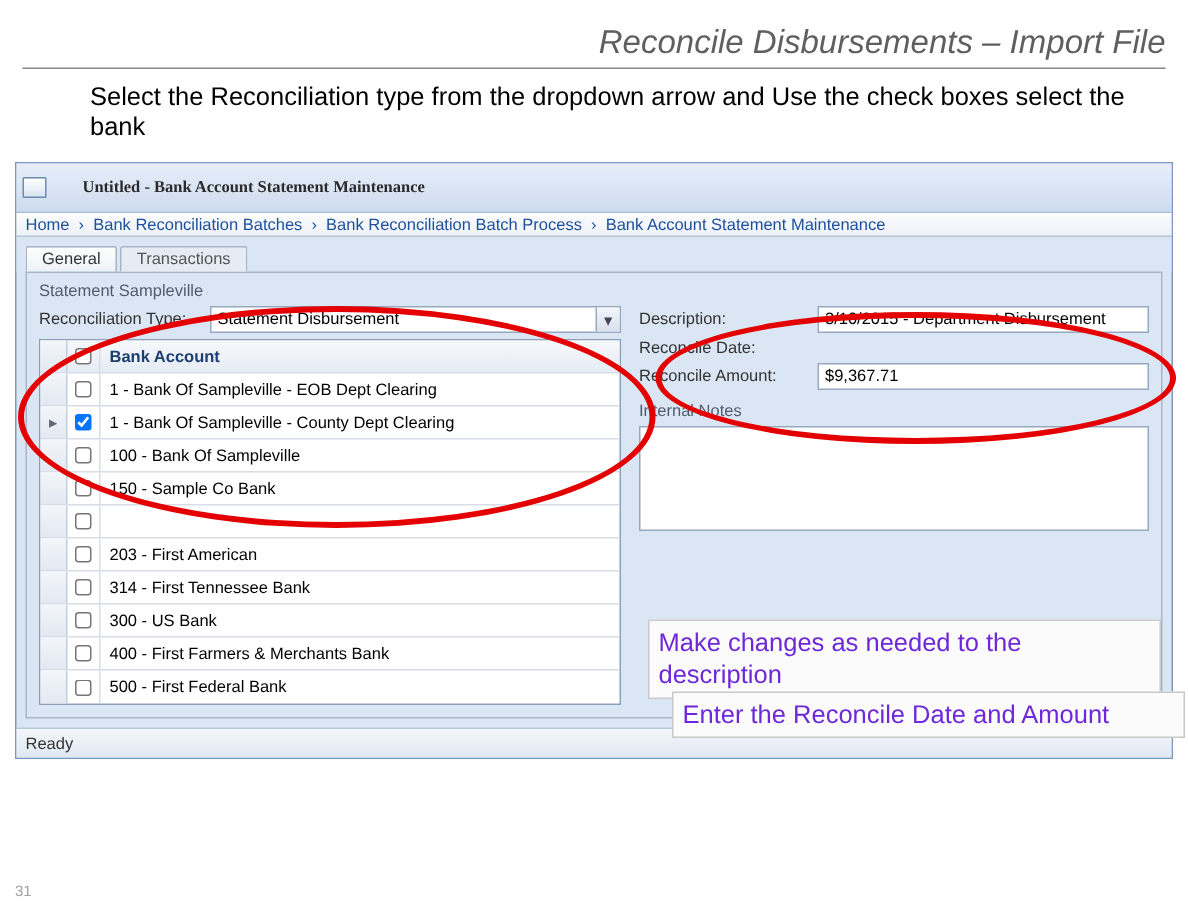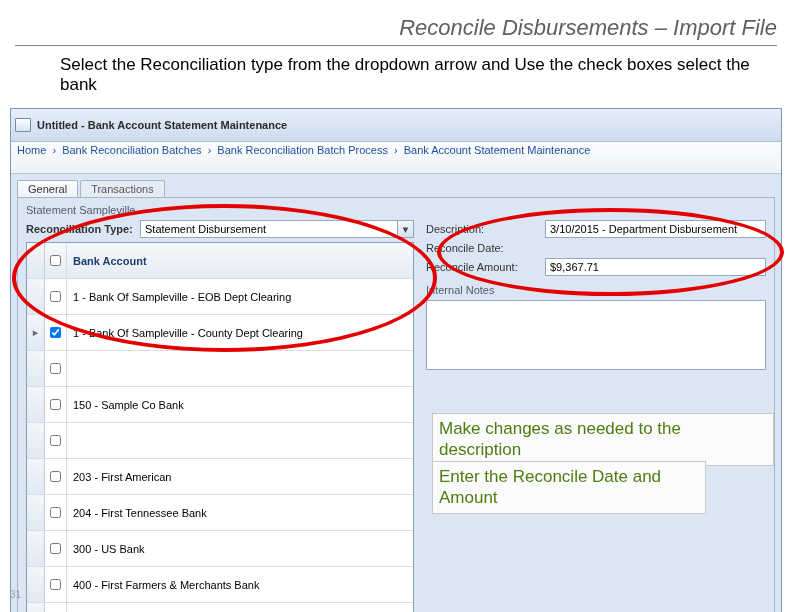--- a/index.html
+++ b/index.html
@@ -54,32 +54,33 @@
     font-family: "Segoe UI", Tahoma, sans-serif;
     font-size: 11px;
   }
   .titlebar {
     display: flex;
     align-items: center;
     height: 22px;
     background: linear-gradient(#e7eef9, #cddcef);
     border-bottom: 1px solid #a8bfd8;
     padding: 16px 4px;
-    gap: 6px;
+    gap: 24px;
+    font-family: Liberation Serif, serif;
   }
   .titlebar .win-icon {
     width: 16px; height: 14px;
     display: inline-block;
     border: 1px solid #6f8cad;
     background: linear-gradient(#fff, #d7e4f2);
     border-radius: 1px;
   }
   .titlebar-text { font-weight: bold; color: #2b2b2b; font-size: 11px; }
   .breadcrumb-bar {
-    height: 32px;
+    height: 16px;
     background: linear-gradient(#fbfcfd, #eef2f8);
     border-bottom: 1px solid #b9c7d8;
     padding: 2px 6px;
     color: #2a5ea6;
     font-size: 11px;
     white-space: nowrap;
   }
   .breadcrumb-bar span { color: #1d4f9e; }
   .breadcrumb-sep { color: #5a6b7e; padding: 0 3px; }
 
@@ -106,21 +107,21 @@
     padding: 6px 8px 8px 8px;
   }
   .section-label { font-size: 11px; color: #4f5d6e; margin-bottom: 4px; }
 
   .form-row {
     display: flex;
     align-items: center;
     gap: 4px;
     margin-bottom: 4px;
   }
-  .lbl { width: 110px; font-size: 11px; color: #333; font-weight: bold; }
+  .lbl { width: 110px; font-size: 11px; color: #333; }
   .lbl2 { width: 115px; font-size: 11px; color: #333; }
   .dd {
     flex: 1;
     display: flex;
     border: 1px solid #96a8bd;
     background: #fff;
     height: 18px;
     font-size: 11px;
     align-items: center;
   }
@@ -149,21 +150,21 @@
 
   
   .grid {
     border: 1px solid #8ba0b8;
     background: #fff;
     font-size: 11px;
   }
   .grid-row {
     display:flex;
     align-items:stretch;
-    height: 36px;
+    height: 22px;
     border-bottom: 1px solid #d6dde6;
   }
   .grid-row:last-child { border-bottom: none; }
   .grid-gutter {
     width: 18px;
     background: linear-gradient(#f3f6fa,#e2e9f2);
     border-right: 1px solid #c3ceda;
     display:flex; align-items:center; justify-content:center;
     color:#667;
   }
@@ -210,21 +211,21 @@
     border-radius: 50% / 50%;
     pointer-events: none;
   }
 
   
   .instr-box {
     position: absolute;
     background: #fbfbfb;
     border: 1px solid #c9c9c9;
     font-size: 17px;
-    color: #4d7c0f;
+    color: #6d28d9;
     padding: 4px 6px;
     line-height: 1.25;
   }
 </style>
 </head>
 <body>
 
 <div class="slide-title">Reconcile Disbursements – Import File</div>
 
 <div class="instruction-top">Select the Reconciliation type from the dropdown arrow and Use the check boxes select the bank</div>
@@ -283,20 +284,21 @@
                 <div class="grid-check">
                   <input type="checkbox" checked="" style="">
                 </div>
                 <div class="grid-cell">1 - Bank Of Sampleville - County Dept Clearing</div>
               </div>
               <div class="grid-row">
                 <div class="grid-gutter"></div>
                 <div class="grid-check">
                   <input type="checkbox" style="">
                 </div>
+                <div class="grid-cell">100 - Bank Of Sampleville</div>
               </div>
               <div class="grid-row">
                 <div class="grid-gutter"></div>
                 <div class="grid-check">
                   <input type="checkbox" style="">
                 </div>
                 <div class="grid-cell">150 - Sample Co Bank</div>
               </div>
               <div class="grid-row">
                 <div class="grid-gutter"></div>
@@ -309,41 +311,42 @@
                 <div class="grid-check">
                   <input type="checkbox" style="">
                 </div>
                 <div class="grid-cell">203 - First American</div>
               </div>
               <div class="grid-row">
                 <div class="grid-gutter"></div>
                 <div class="grid-check">
                   <input type="checkbox" style="">
                 </div>
-                <div class="grid-cell">204 - First Tennessee Bank</div>
+                <div class="grid-cell">314 - First Tennessee Bank</div>
               </div>
               <div class="grid-row">
                 <div class="grid-gutter"></div>
                 <div class="grid-check">
                   <input type="checkbox" style="">
                 </div>
                 <div class="grid-cell">300 - US Bank</div>
               </div>
               <div class="grid-row">
                 <div class="grid-gutter"></div>
                 <div class="grid-check">
                   <input type="checkbox" style="">
                 </div>
                 <div class="grid-cell">400 - First Farmers &amp; Merchants Bank</div>
               </div>
               <div class="grid-row">
                 <div class="grid-gutter"></div>
                 <div class="grid-check">
                   <input type="checkbox" style="">
                 </div>
+                <div class="grid-cell">500 - First Federal Bank</div>
               </div>
             </div>
         </div>
       </div>
 
       <div class="col-right">
         <div class="form-row">
           <div class="lbl2">Description:</div>
           <div class="txt" style="flex:1">3/10/2015 - Department Disbursement</div>
         </div>
@@ -362,15 +365,15 @@
 
   <div class="statusbar">
     <span>Ready</span>
   </div>
 </div>
 
 <div class="red-oval" style="top:204px; left:12px; width:425px; height:148px;"></div>
 <div class="red-oval" style="top:208px; left:437px; width:347px; height:88px;"></div>
 
 <div class="instr-box" style="top:413px; left:432px; width:342px;">Make changes as needed to the description</div>
-<div class="instr-box" style="top:461px; left:432px; width:274px;">Enter the Reconcile Date and Amount</div>
+<div class="instr-box" style="top:461px; left:448px; width:342px;">Enter the Reconcile Date and Amount</div>
 
 <div class="page-num">31</div>
 
 </body></html>

